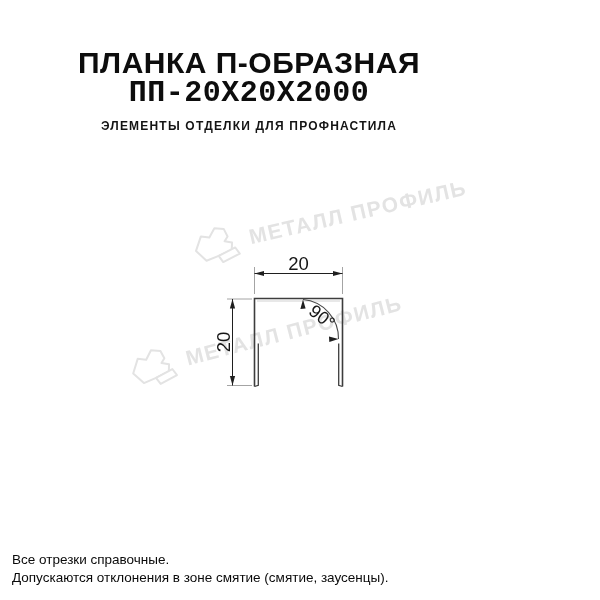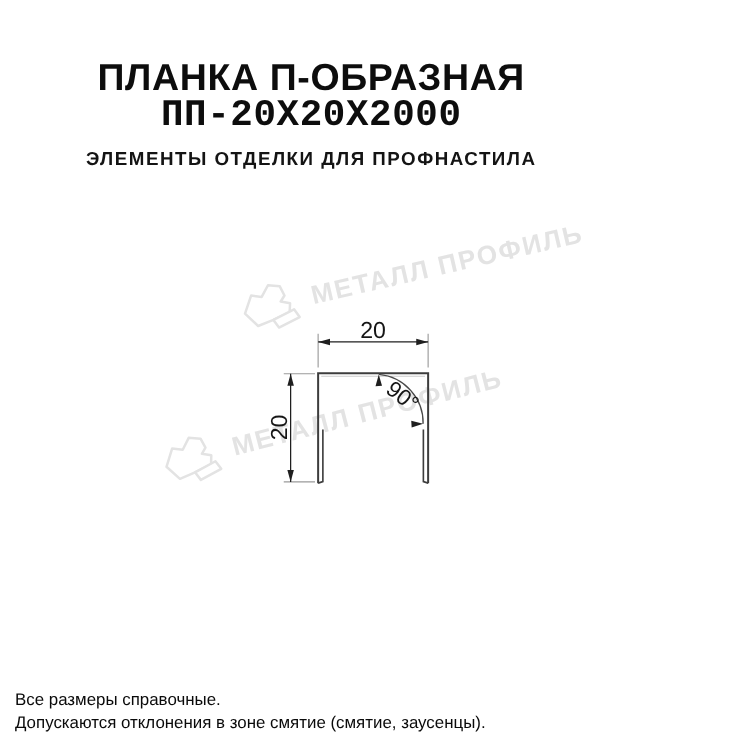--- a/index.html
+++ b/index.html
@@ -8,21 +8,21 @@
     overflow:hidden;font-family:"Liberation Sans", sans-serif;
   }
   
   .header{position:absolute;left:0;top:48px;width:498px;text-align:center;}
   .title-line{
     font-weight:900;font-size:30px;line-height:30px;color:#0d0d0d;
     letter-spacing:0.5px;
   }
   .title-line + .title-line{margin-top:0px;font-family:Liberation Mono, monospace;}
   .subtitle{
-    margin-top:11px;font-weight:700;font-size:15px;color:#141414;
+    margin-top:11px;font-weight:700;font-size:12px;color:#141414;
     letter-spacing:1.2px;
   }
   
   .wm{
     position:absolute;display:flex;align-items:center;gap:10px;
     color:#e3e3e3;font-weight:700;font-size:21px;letter-spacing:1.5px;
     white-space:nowrap;user-select:none;
   }
   .wm-1{left:193px;top:224px;transform:rotate(-13deg);transform-origin:24px 20px;}
   .wm-2{left:130px;top:346px;transform:rotate(-14.5deg);transform-origin:24px 20px;}
@@ -87,17 +87,17 @@
     <polygon points="232.5,385.5 229.9,376 235.1,376" fill="#1f1f1f"></polygon>
     <text transform="translate(229.5,342) rotate(-90)" text-anchor="middle" font-size="18.5">20</text>
 
     <path d="M303 299.5 A 39 39 0 0 1 338.5 339" fill="none" stroke="#4a4a4a" stroke-width="1.1"></path>
     <polygon points="303,299.5 300.4,309 305.6,308.5" fill="#1f1f1f"></polygon>
     <polygon points="338.5,339 329,336.6 329.3,341.9" fill="#1f1f1f"></polygon>
     <text transform="rotate(38 322 317)" x="322" y="323" text-anchor="middle" font-size="18">90°</text>
   </svg>
 
   <div class="footer">
-    <div>Все размеры справочные.</div>
+    <div>Все отрезки справочные.</div>
     <div>Допускаются отклонения в зоне смятие (смятие, заусенцы).</div>
   </div>
 
 </div>
 
 </body></html>

